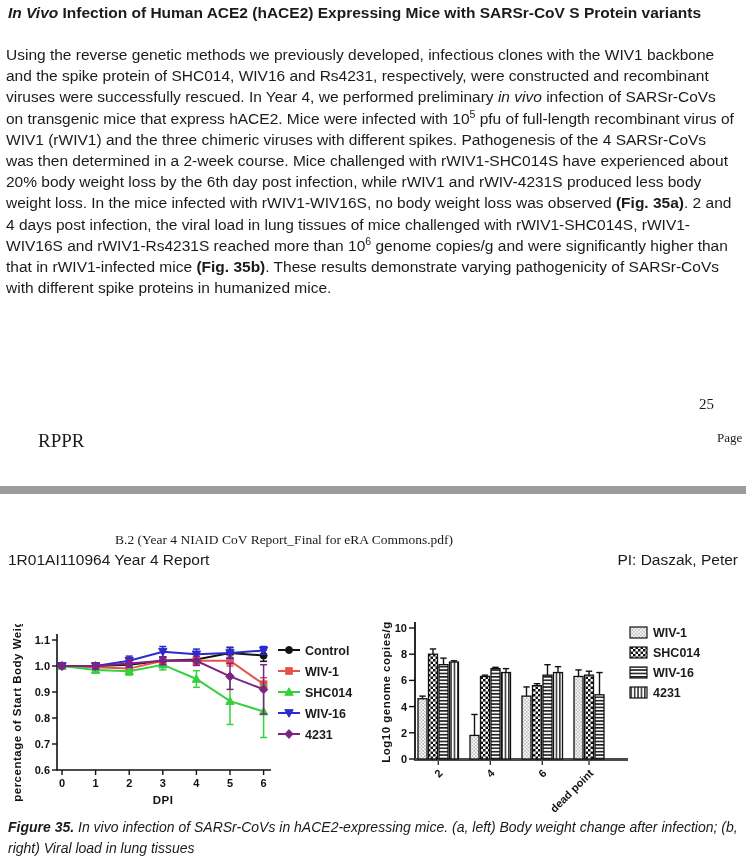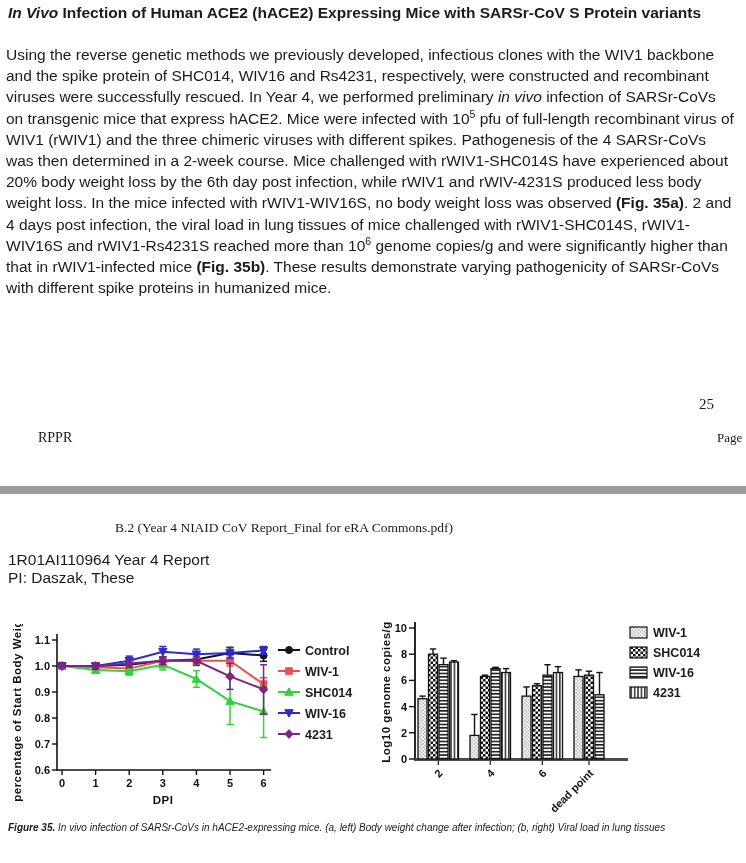--- a/index.html
+++ b/index.html
@@ -9,32 +9,32 @@
            font-size:15.5px;line-height:21px;font-weight:bold;margin:0;}
   .bodytext{position:absolute;left:6px;top:44px;width:728px;
             font-size:15.5px;line-height:21.2px;margin:0;}
   .seg-b{font-weight:bold;}
   .seg-i{font-style:italic;}
   .seg-bi{font-weight:bold;font-style:italic;}
   .seg-sup{font-size:10.5px;vertical-align:super;line-height:0;}
   .pagenum{position:absolute;top:396px;right:32px;font-family:"Liberation Serif",serif;
            font-size:15px;margin-left:24px;}
   .footer-left{position:absolute;left:38px;top:430px;font-family:"Liberation Serif",serif;
-           font-size:14px;}
+           font-size:19px;}
   .footer-right{position:absolute;left:717px;top:430px;font-family:"Liberation Serif",serif;
            font-size:13px;white-space:nowrap;}
   .divider{position:absolute;left:0;top:486px;width:746px;height:8px;background:#9b9b9b;}
-  .attach{position:absolute;left:115px;top:520px;font-family:"Liberation Serif",serif;
+  .attach{position:absolute;left:115px;top:532px;font-family:"Liberation Serif",serif;
           font-size:13.5px;}
   .report-row{position:absolute;left:8px;top:551px;width:730px;display:flex;
-              justify-content:space-between;font-size:15.5px;flex-direction:column;}
+              justify-content:space-between;font-size:15.5px;}
   .chartA{position:absolute;left:8px;top:624px;}
   .chartB{position:absolute;left:378px;top:614px;}
   .caption{position:absolute;left:8px;top:817px;width:736px;margin:0;
-           font-size:10px;line-height:21px;}
+           font-size:14px;line-height:21px;}
   svg text{font-family:"Liberation Sans",sans-serif;}
   .tick{font-size:11px;font-weight:bold;fill:#111;}
   .axlabel{font-size:11.5px;font-weight:bold;fill:#111;letter-spacing:0.5px;}
   .legtext{font-size:12.5px;font-weight:600;fill:#1b1b1b;}
 </style>
 </head>
 <body>
 
 <div class="page">
   <h1 class="heading"><span class="seg-bi">In Vivo</span><span class="seg-b"> Infection of Human ACE2 (hACE2) Expressing Mice with SARSr-CoV S Protein variants</span></h1>
@@ -43,21 +43,21 @@
   <div class="pagenum">25</div>
   <div class="footer-left">RPPR</div>
   <div class="footer-right">Page 2</div>
 
   <div class="divider"></div>
 
   <div class="attach">B.2 (Year 4 NIAID CoV Report_Final for eRA Commons.pdf)</div>
 
   <div class="report-row">
     <span>1R01AI110964 Year 4 Report</span>
-    <span>PI: Daszak, These</span>
+    <span>PI: Daszak, Peter</span>
   </div>
 
   <svg class="chartA" id="chartA" width="372" height="200" viewBox="0 0 372 200">
       <g stroke="#111" stroke-width="1.6">
         <line x1="49" y1="10" x2="49" y2="146.8"></line>
         <line x1="49" y1="146" x2="263" y2="146"></line>
       </g>
       <line x1="44" y1="146" x2="49" y2="146" stroke="#111" stroke-width="1.4"></line>
       <text x="42" y="150" text-anchor="end" class="tick">0.6</text>
       <line x1="44" y1="120.00000000000001" x2="49" y2="120.00000000000001" stroke="#111" stroke-width="1.4"></line>

